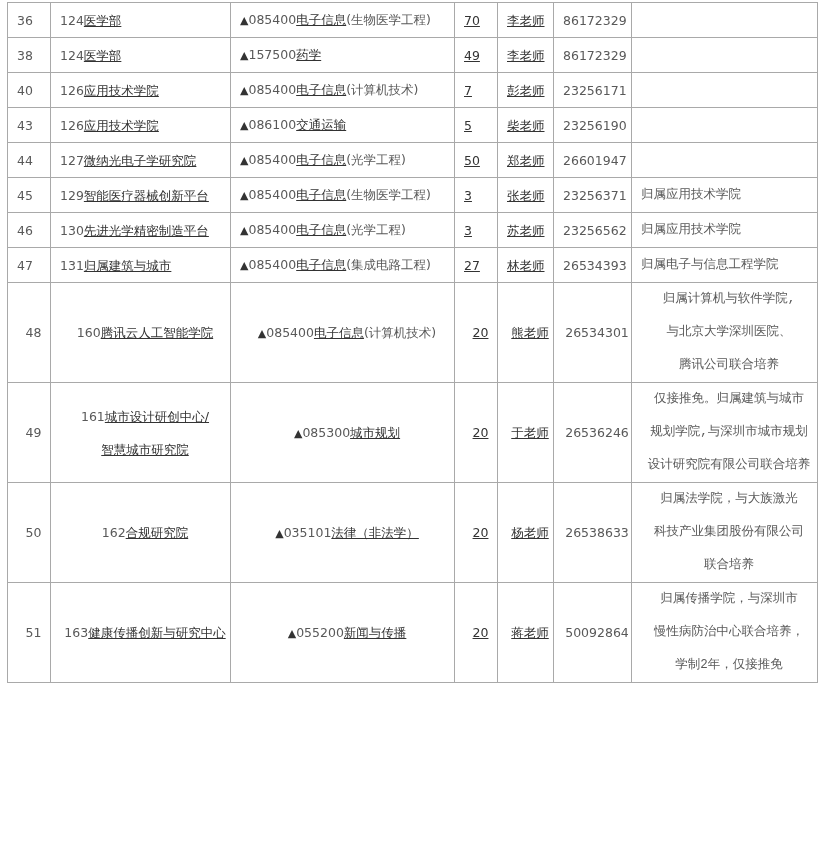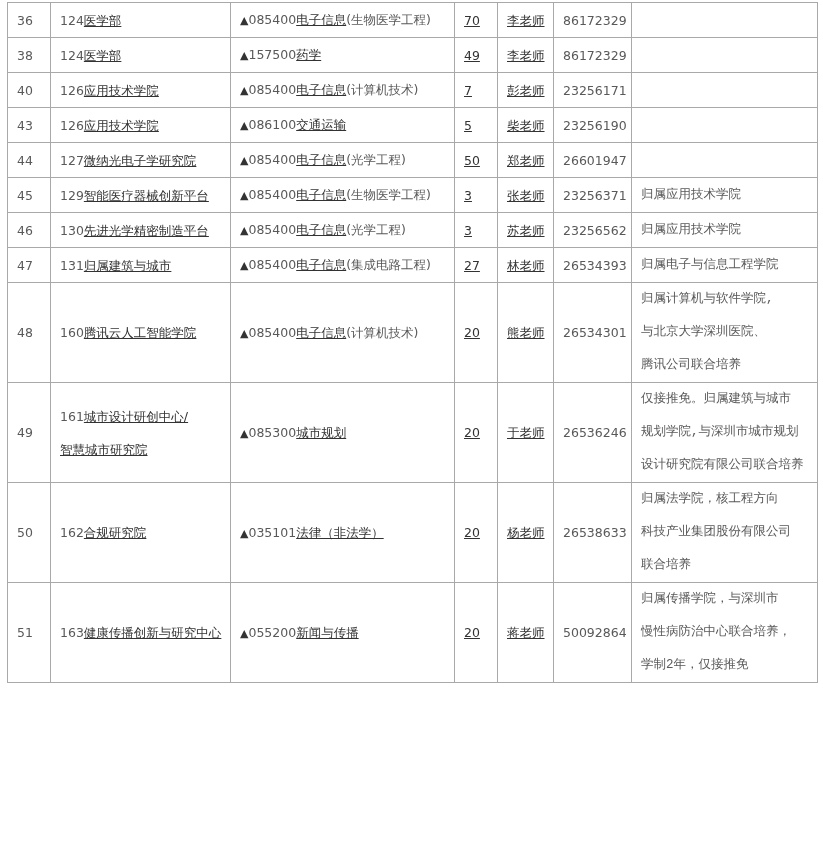--- a/index.html
+++ b/index.html
@@ -13,21 +13,21 @@
   }
   table.enroll td {
     border: 1px solid #a9a9a9;
     padding: 0 0 0 9px;
     vertical-align: middle;
     line-height: 33px;
     white-space: nowrap;
     overflow: hidden;
   }
   table.enroll tr.short td { height: 33px; }
-  table.enroll tr.tall td { height: 99px; }
+  table.enroll tr.tall td { height: 99px; text-align: center; }
   table.enroll td.note { white-space: normal; line-height: 33px; }
   a.lnk { color: #333333; text-decoration: underline; }
   .tri { font-size: 11px; color: #333; }
   .seg { display: block; font-family: Liberation Mono, monospace; }
 </style>
 </head>
 <body>
 
 <table class="enroll">
   <colgroup>
@@ -145,21 +145,21 @@
         </td>
   </tr>
       <tr class="tall">
     <td><span>50</span></td>
     <td><span class="dept"><span>162</span><a class="lnk">合规研究院</a></span></td>
     <td><span class="tri">▲</span><span>035101</span><a class="lnk">法律（非法学）</a><span></span></td>
     <td><a class="lnk">20</a></td>
     <td><a class="lnk">杨老师</a></td>
     <td><span>26538633</span></td>
     <td class="note">
-          <span class="seg">归属法学院，核工程方向</span>
+          <span class="seg">归属法学院，与大族激光</span>
           <span class="seg">科技产业集团股份有限公司</span>
           <span class="seg">联合培养</span>
         </td>
   </tr>
       <tr class="tall">
     <td><span>51</span></td>
     <td><span class="dept"><span>163</span><a class="lnk">健康传播创新与研究中心</a></span></td>
     <td><span class="tri">▲</span><span>055200</span><a class="lnk">新闻与传播</a><span></span></td>
     <td><a class="lnk">20</a></td>
     <td><a class="lnk">蒋老师</a></td>

